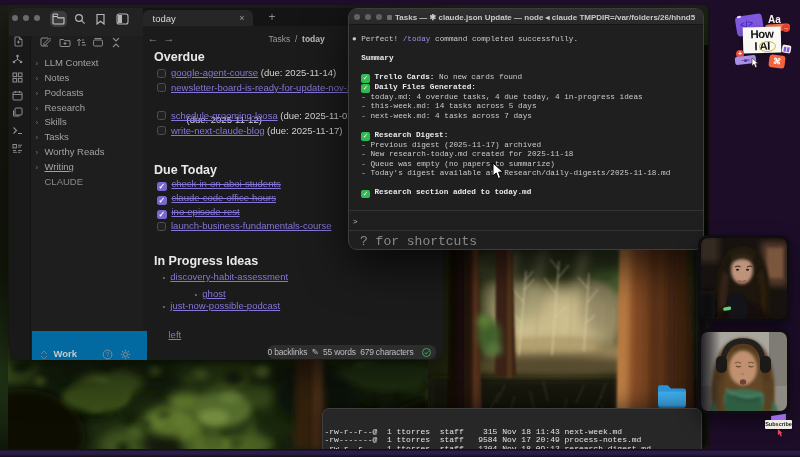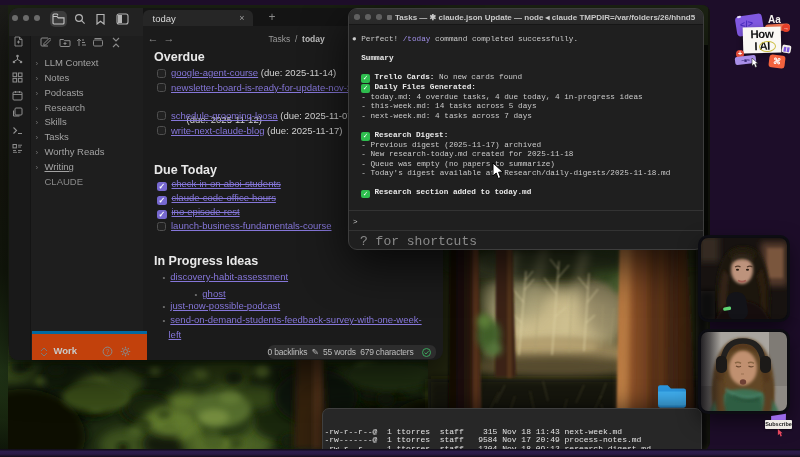--- a/index.html
+++ b/index.html
@@ -16,21 +16,21 @@
   .obs .leftpane{position:absolute;left:0;top:0;width:134px;height:352px;background:#1e1e1e;}
   .obs .ribbon{position:absolute;left:0;top:28px;width:22px;height:324px;background:#191919;border-right:1px solid #141414;}
   .obs .topbar{position:absolute;left:0;top:0;width:134px;height:28px;background:#222222;}
   .dot{position:absolute;width:6.4px;height:6.4px;border-radius:50%;background:#6b6b6b;}
   .obs .activebox{position:absolute;left:41px;top:3px;width:17px;height:16px;background:#3c3c3c;border-radius:5px;}
   .icn{position:absolute;color:#b5b5b5;font-size:11px;line-height:1;}
   .icns{position:absolute;color:#8b8b8b;font-size:10px;line-height:1;}
   .tree{position:absolute;left:0;top:46px;width:138px;color:#a3a3a3;font-size:9.5px;}
   .ti{position:absolute;left:36px;white-space:nowrap;}
   .tc{position:absolute;left:27px;color:#737373;font-size:8px;}
-  .vfoot{position:absolute;left:23px;top:323px;width:115px;height:34px;border-top:3px solid #0369a1;background:#c2410c;}
+  .vfoot{position:absolute;left:23px;top:323px;width:115px;height:34px;border-top:6px solid #0369a1;background:#0369a1;}
   
   .obs .tabbar{position:absolute;left:134px;top:0;width:300px;height:18px;background:#141414;}
   .obs .tab{position:absolute;left:0px;top:2px;width:110px;height:16px;background:#262626;border-radius:6px 6px 0 0;
     color:#dadada;font-size:9.5px;}
   .obs .edhead{position:absolute;left:134px;top:18px;width:300px;height:24px;background:#1b1b1b;color:#8f8f8f;}
   .obs .content{position:absolute;left:134px;top:42px;width:300px;height:281px;background:#1b1b1b;}
   .h1{position:absolute;left:11.5px;color:#e8e8e8;font-weight:bold;font-size:12.5px;white-space:nowrap;}
   .row{position:absolute;left:14.5px;white-space:nowrap;font-size:9.5px;color:#d2d2d2;}
   .cb{display:inline-block;width:9px;height:9px;border:1.2px solid #4f4f4f;border-radius:2.5px;
     vertical-align:-1.5px;margin-right:5px;background:#212121;}
@@ -442,21 +442,20 @@
         <div class="row" style="top:74.5px;"><span class="cb"></span><a class="lk">write-next-claude-blog</a> <span>(due: 2025-11-17)</span></div>
         <div class="h1" style="top:112.5px;">Due Today</div>
         <div class="row" style="top:128px;"><span class="cbk">✓</span><a class="lks">check-in-on-aboi-students</a></div>
         <div class="row" style="top:142px;"><span class="cbk">✓</span><a class="lks">claude-code-office-hours</a></div>
         <div class="row" style="top:156px;"><span class="cbk">✓</span><a class="lks">ino-episode-rest</a></div>
         <div class="row" style="top:170px;text-align:center;"><span class="cb"></span><a class="lk">launch-business-fundamentals-course</a></div>
         <div class="h1" style="top:204px;">In Progress Ideas</div>
         <div class="bul" style="top:221px;"><a class="lk">discovery-habit-assessment</a></div>
         <div class="bul" style="top:238px;margin-left:32px;"><a class="lk">ghost</a></div>
         <div class="bul" style="top:249.5px;"><a class="lk">just-now-possible-podcast</a></div>
-        <div class="bul" style="top:264px;"><a class="lk">send-on-demand-students-feedback-survey-with-one-week-</a></div>
         <div class="row" style="top:278.5px;left:26px;"><a class="lk">left</a></div>
       </div>
       <div class="statusbar">0 backlinks&nbsp;&nbsp;✎&nbsp;&nbsp;55 words&nbsp;&nbsp;679 characters
         <svg style="position:absolute;right:5px;top:3px;" width="9" height="9" viewBox="0 0 9 9">
             <circle cx="4.5" cy="4.5" r="4" fill="none" stroke="#3ba55c" stroke-width="1"></circle>
             <path d="M2.5 4.6 L4 6 L6.5 3.2" fill="none" stroke="#3ba55c" stroke-width="1"></path>
           </svg>
       </div>
     </div>
     <div class="term">

